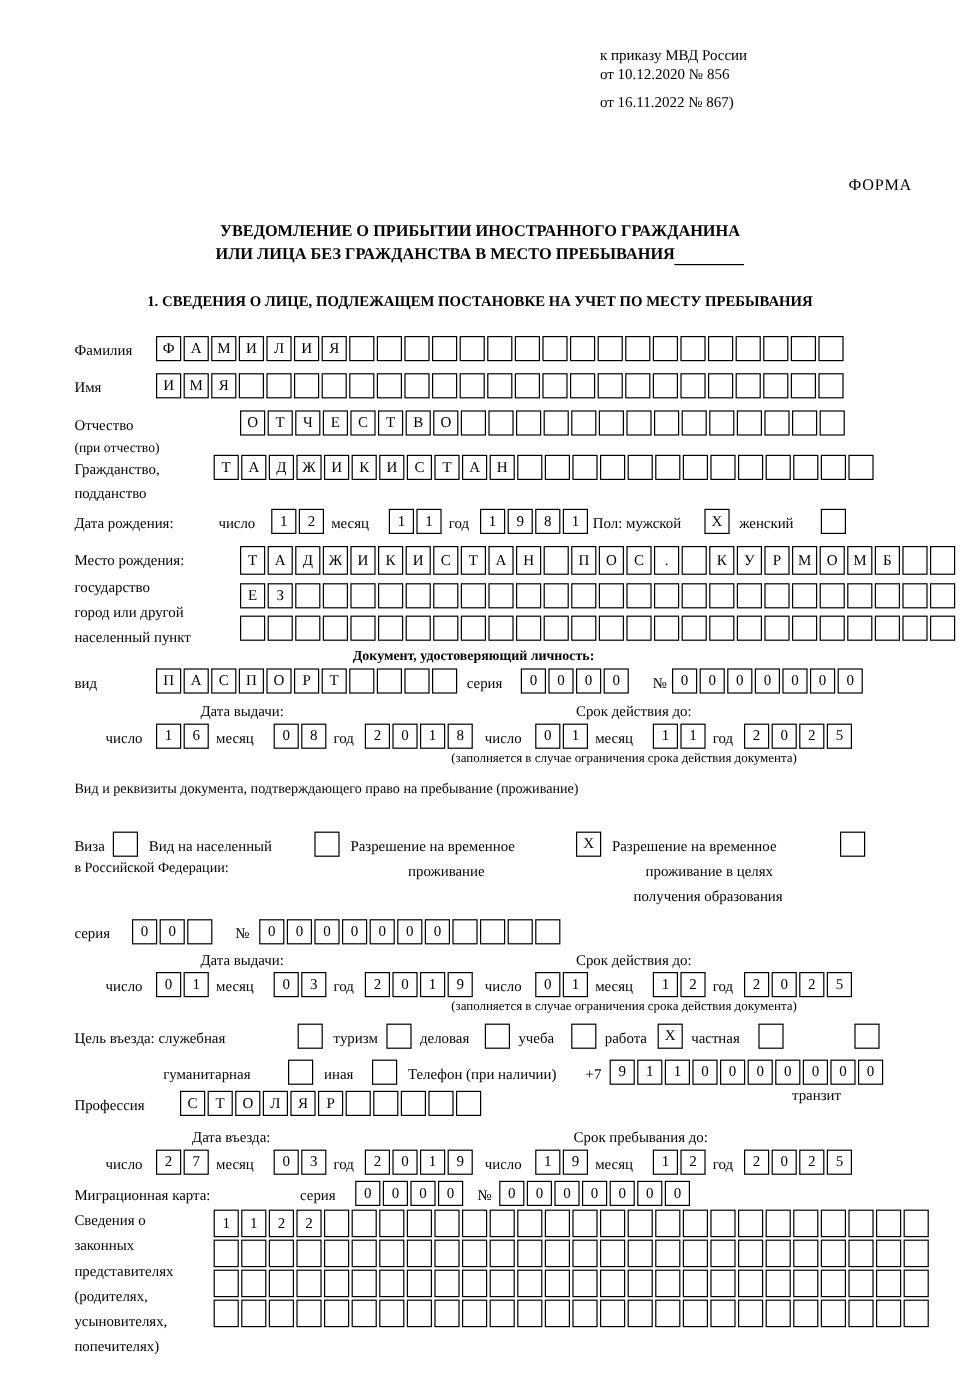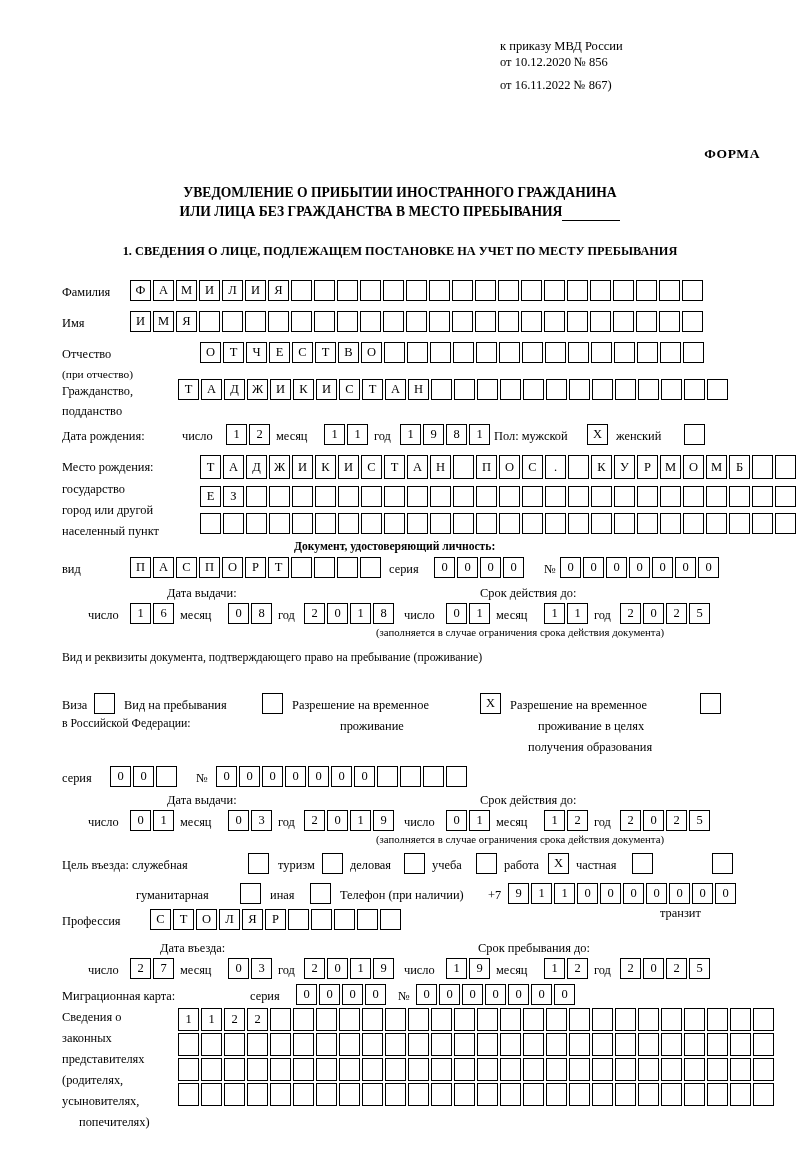--- a/index.html
+++ b/index.html
@@ -22,21 +22,21 @@
     font-size:12.5px;
     line-height:16px;
     width:260px;
   }
   .hdr .l{display:block;white-space:nowrap;}
   .hdr .gap{height:7px;}
   .forma{
     position:absolute;
     top:146px; right:40px;
     font-size:13.5px;
-    font-weight:bold;
+    font-weight:normal;
     letter-spacing:.6px;
   }
   .title{
     position:absolute;
     top:183px; left:0; width:800px;
     text-align:center;
     font-size:13.6px;
     font-weight:bold;
     line-height:19px;
   }
@@ -399,21 +399,21 @@
     </div>
   <div class="footnote" style="top:626px;left:376px;">(заполняется в случае ограничения срока действия документа)</div>
 
   <div class="t" style="top:650px;left:62px;font-size:11.8px;">Вид и реквизиты документа, подтверждающего право на пребывание (проживание)</div>
   <div class="t" style="top:673px;left:62px;font-size:11.8px;margin-top:43px;">в Российской Федерации:</div>
 
   <div class="t" style="top:698px;left:62px;">Виза</div>
   <div class="boxrow" id="row-viza" style="top:693px;left:94px;">
       <span class="bx" style="width: 21px; height: 21px; line-height: 19px; margin-right: 0px;"></span>
     </div>
-  <div class="t" style="top:698px;left:124px;">Вид на пребывания</div>
+  <div class="t" style="top:698px;left:124px;">Вид на населенный</div>
   <div class="boxrow" id="row-vnzh" style="top:693px;left:262px;">
       <span class="bx" style="width: 21px; height: 21px; line-height: 19px; margin-right: 0px;"></span>
     </div>
   <div class="t" style="top:698px;left:292px;">Разрешение на временное</div>
   <div class="t" style="top:719px;left:340px;">проживание</div>
   <div class="boxrow" id="row-rvp" style="top:693px;left:480px;">
       <span class="bx" style="width: 21px; height: 21px; line-height: 19px; margin-right: 0px;">X</span>
     </div>
   <div class="t" style="top:698px;left:510px;">Разрешение на временное</div>
   <div class="t" style="top:719px;left:538px;">проживание в целях</div>
@@ -602,21 +602,21 @@
       <span class="bx" style="width: 21px; height: 21px; line-height: 19px; margin-right: 2px;">0</span>
       <span class="bx" style="width: 21px; height: 21px; line-height: 19px; margin-right: 2px;">0</span>
       <span class="bx" style="width: 21px; height: 21px; line-height: 19px; margin-right: 0px;">0</span>
     </div>
 
   <div class="t" style="top:1010px;left:62px;">Сведения о</div>
   <div class="t" style="top:1031px;left:62px;">законных</div>
   <div class="t" style="top:1052px;left:62px;">представителях</div>
   <div class="t" style="top:1073px;left:62px;">(родителях,</div>
   <div class="t" style="top:1094px;left:62px;">усыновителях,</div>
-  <div class="t" style="top:1115px;left:79px;">попечителях)</div>
+  <div class="t" style="top:1115px;left:62px;">попечителях)</div>
 
   <div class="boxrow" id="row-rep-1" style="top:1008px;left:178px;">
       <span class="bx" style="width: 21px; height: 23px; line-height: 21px; margin-right: 2px;">1</span>
       <span class="bx" style="width: 21px; height: 23px; line-height: 21px; margin-right: 2px;">1</span>
       <span class="bx" style="width: 21px; height: 23px; line-height: 21px; margin-right: 2px;">2</span>
       <span class="bx" style="width: 21px; height: 23px; line-height: 21px; margin-right: 2px;">2</span>
       <span class="bx" style="width: 21px; height: 23px; line-height: 21px; margin-right: 2px;"></span>
       <span class="bx" style="width: 21px; height: 23px; line-height: 21px; margin-right: 2px;"></span>
       <span class="bx" style="width: 21px; height: 23px; line-height: 21px; margin-right: 2px;"></span>
       <span class="bx" style="width: 21px; height: 23px; line-height: 21px; margin-right: 2px;"></span>

